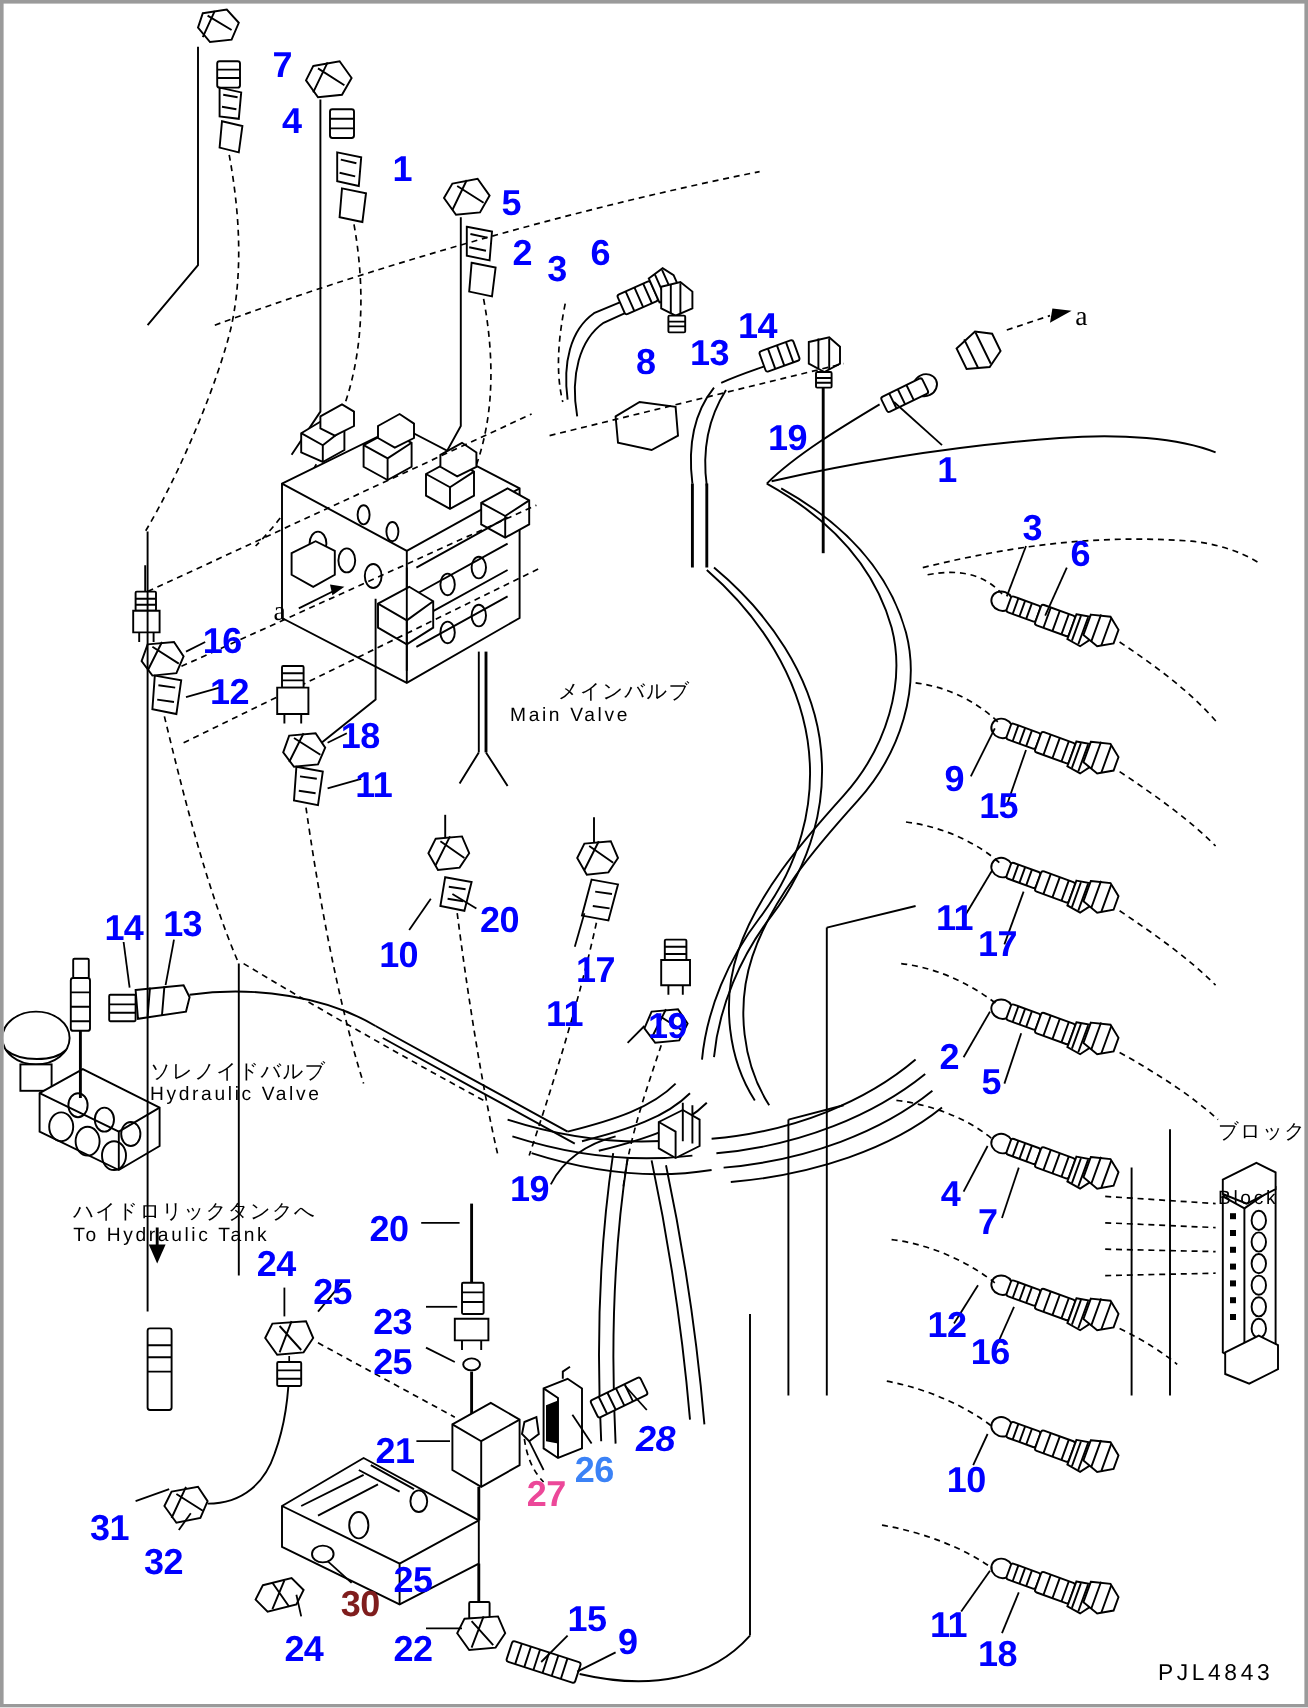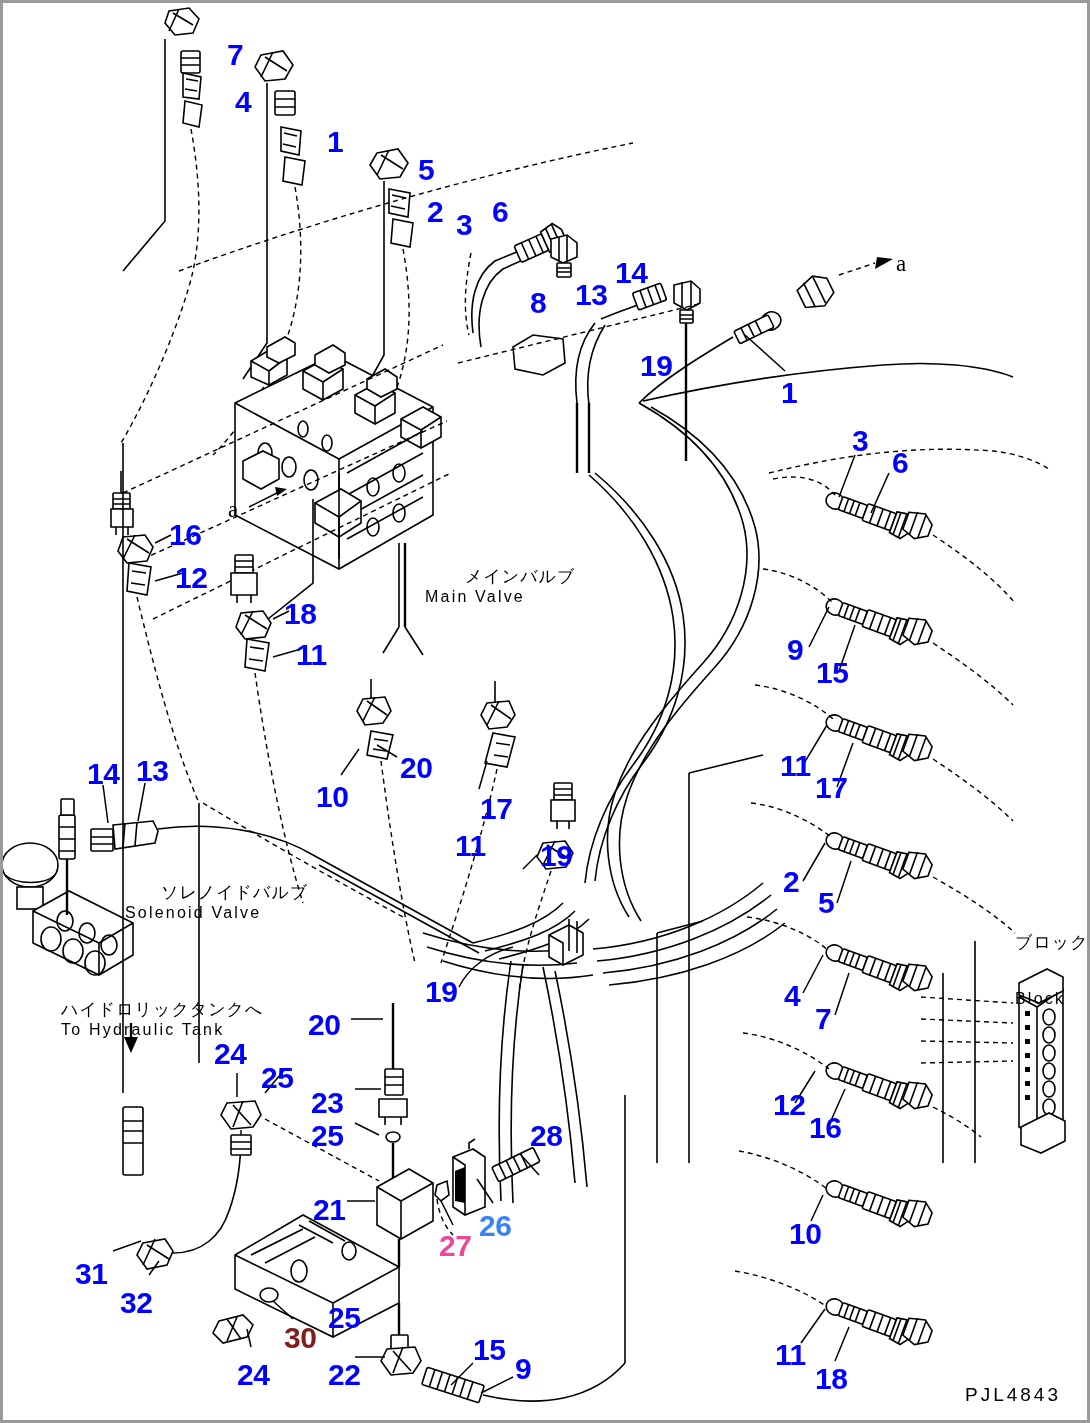--- a/index.html
+++ b/index.html
@@ -615,41 +615,41 @@
       <div class="callout" style="left: 781px; top: 978px; color: rgb(0, 0, 255);">4</div>
       <div class="callout" style="left: 812px; top: 1001px; color: rgb(0, 0, 255);">7</div>
       <div class="callout" style="left: 305px; top: 1007px; color: rgb(0, 0, 255);">20</div>
       <div class="callout" style="left: 211px; top: 1036px; color: rgb(0, 0, 255);">24</div>
       <div class="callout" style="left: 258px; top: 1060px; color: rgb(0, 0, 255);">25</div>
       <div class="callout" style="left: 308px; top: 1085px; color: rgb(0, 0, 255);">23</div>
       <div class="callout" style="left: 308px; top: 1118px; color: rgb(0, 0, 255);">25</div>
       <div class="callout" style="left: 770px; top: 1087px; color: rgb(0, 0, 255);">12</div>
       <div class="callout" style="left: 806px; top: 1110px; color: rgb(0, 0, 255);">16</div>
       <div class="callout" style="left: 310px; top: 1192px; color: rgb(0, 0, 255);">21</div>
-      <div class="callout" style="left: 527px; top: 1118px; color: rgb(0, 0, 255);">28</div>
+      <div class="callout" style="left: 527px; top: 1182px; color: rgb(0, 0, 255); font-style: italic;">28</div>
       <div class="callout" style="left: 476px; top: 1208px; color: #3b82f6;">26</div>
       <div class="callout" style="left: 436px; top: 1228px; color: #ec4899;">27</div>
       <div class="callout" style="left: 786px; top: 1216px; color: rgb(0, 0, 255);">10</div>
       <div class="callout" style="left: 72px; top: 1256px; color: rgb(0, 0, 255);">31</div>
       <div class="callout" style="left: 117px; top: 1285px; color: rgb(0, 0, 255);">32</div>
       <div class="callout" style="left: 325px; top: 1300px; color: rgb(0, 0, 255);">25</div>
       <div class="callout" style="left: 281px; top: 1320px; color: #7f1d1d;">30</div>
       <div class="callout" style="left: 234px; top: 1357px; color: rgb(0, 0, 255);">24</div>
       <div class="callout" style="left: 325px; top: 1357px; color: rgb(0, 0, 255);">22</div>
       <div class="callout" style="left: 470px; top: 1332px; color: rgb(0, 0, 255);">15</div>
       <div class="callout" style="left: 512px; top: 1351px; color: rgb(0, 0, 255);">9</div>
       <div class="callout" style="left: 772px; top: 1337px; color: rgb(0, 0, 255);">11</div>
       <div class="callout" style="left: 812px; top: 1361px; color: rgb(0, 0, 255);">18</div>
     </div>
 
   <div id="captions-layer">
       <div class="cap-ja" style="left: 422px; top: 562px; margin-left: 40px;">メインバルブ</div>
       <div class="cap-en" style="left: 422px; top: 585px;">Main Valve</div>
-      <div class="cap-ja" style="left: 122px; top: 878px; margin-left: 36px;">ソレノイドバルブ</div>
-      <div class="cap-en" style="left: 122px; top: 901px;">Solenoid Valve</div>
+      <div class="cap-ja" style="left: 122px; top: 878px;">ソレノイドバルブ</div>
+      <div class="cap-en" style="left: 122px; top: 901px;">Hydraulic Valve</div>
       <div class="cap-ja" style="left: 58px; top: 995px;">ハイドロリックタンクへ</div>
       <div class="cap-en" style="left: 58px; top: 1018px;">To Hydraulic Tank</div>
       <div class="cap-ja" style="left: 1012px; top: 928px;">ブロック</div>
       <div class="cap-en" style="left: 1012px; top: 987px;">Block</div>
     </div>
 
   <div id="markers-layer">
       <div class="marker-a" style="left: 893px; top: 248px;">a</div>
       <div class="marker-a" style="left: 225px; top: 494px;">a</div>
     </div>

